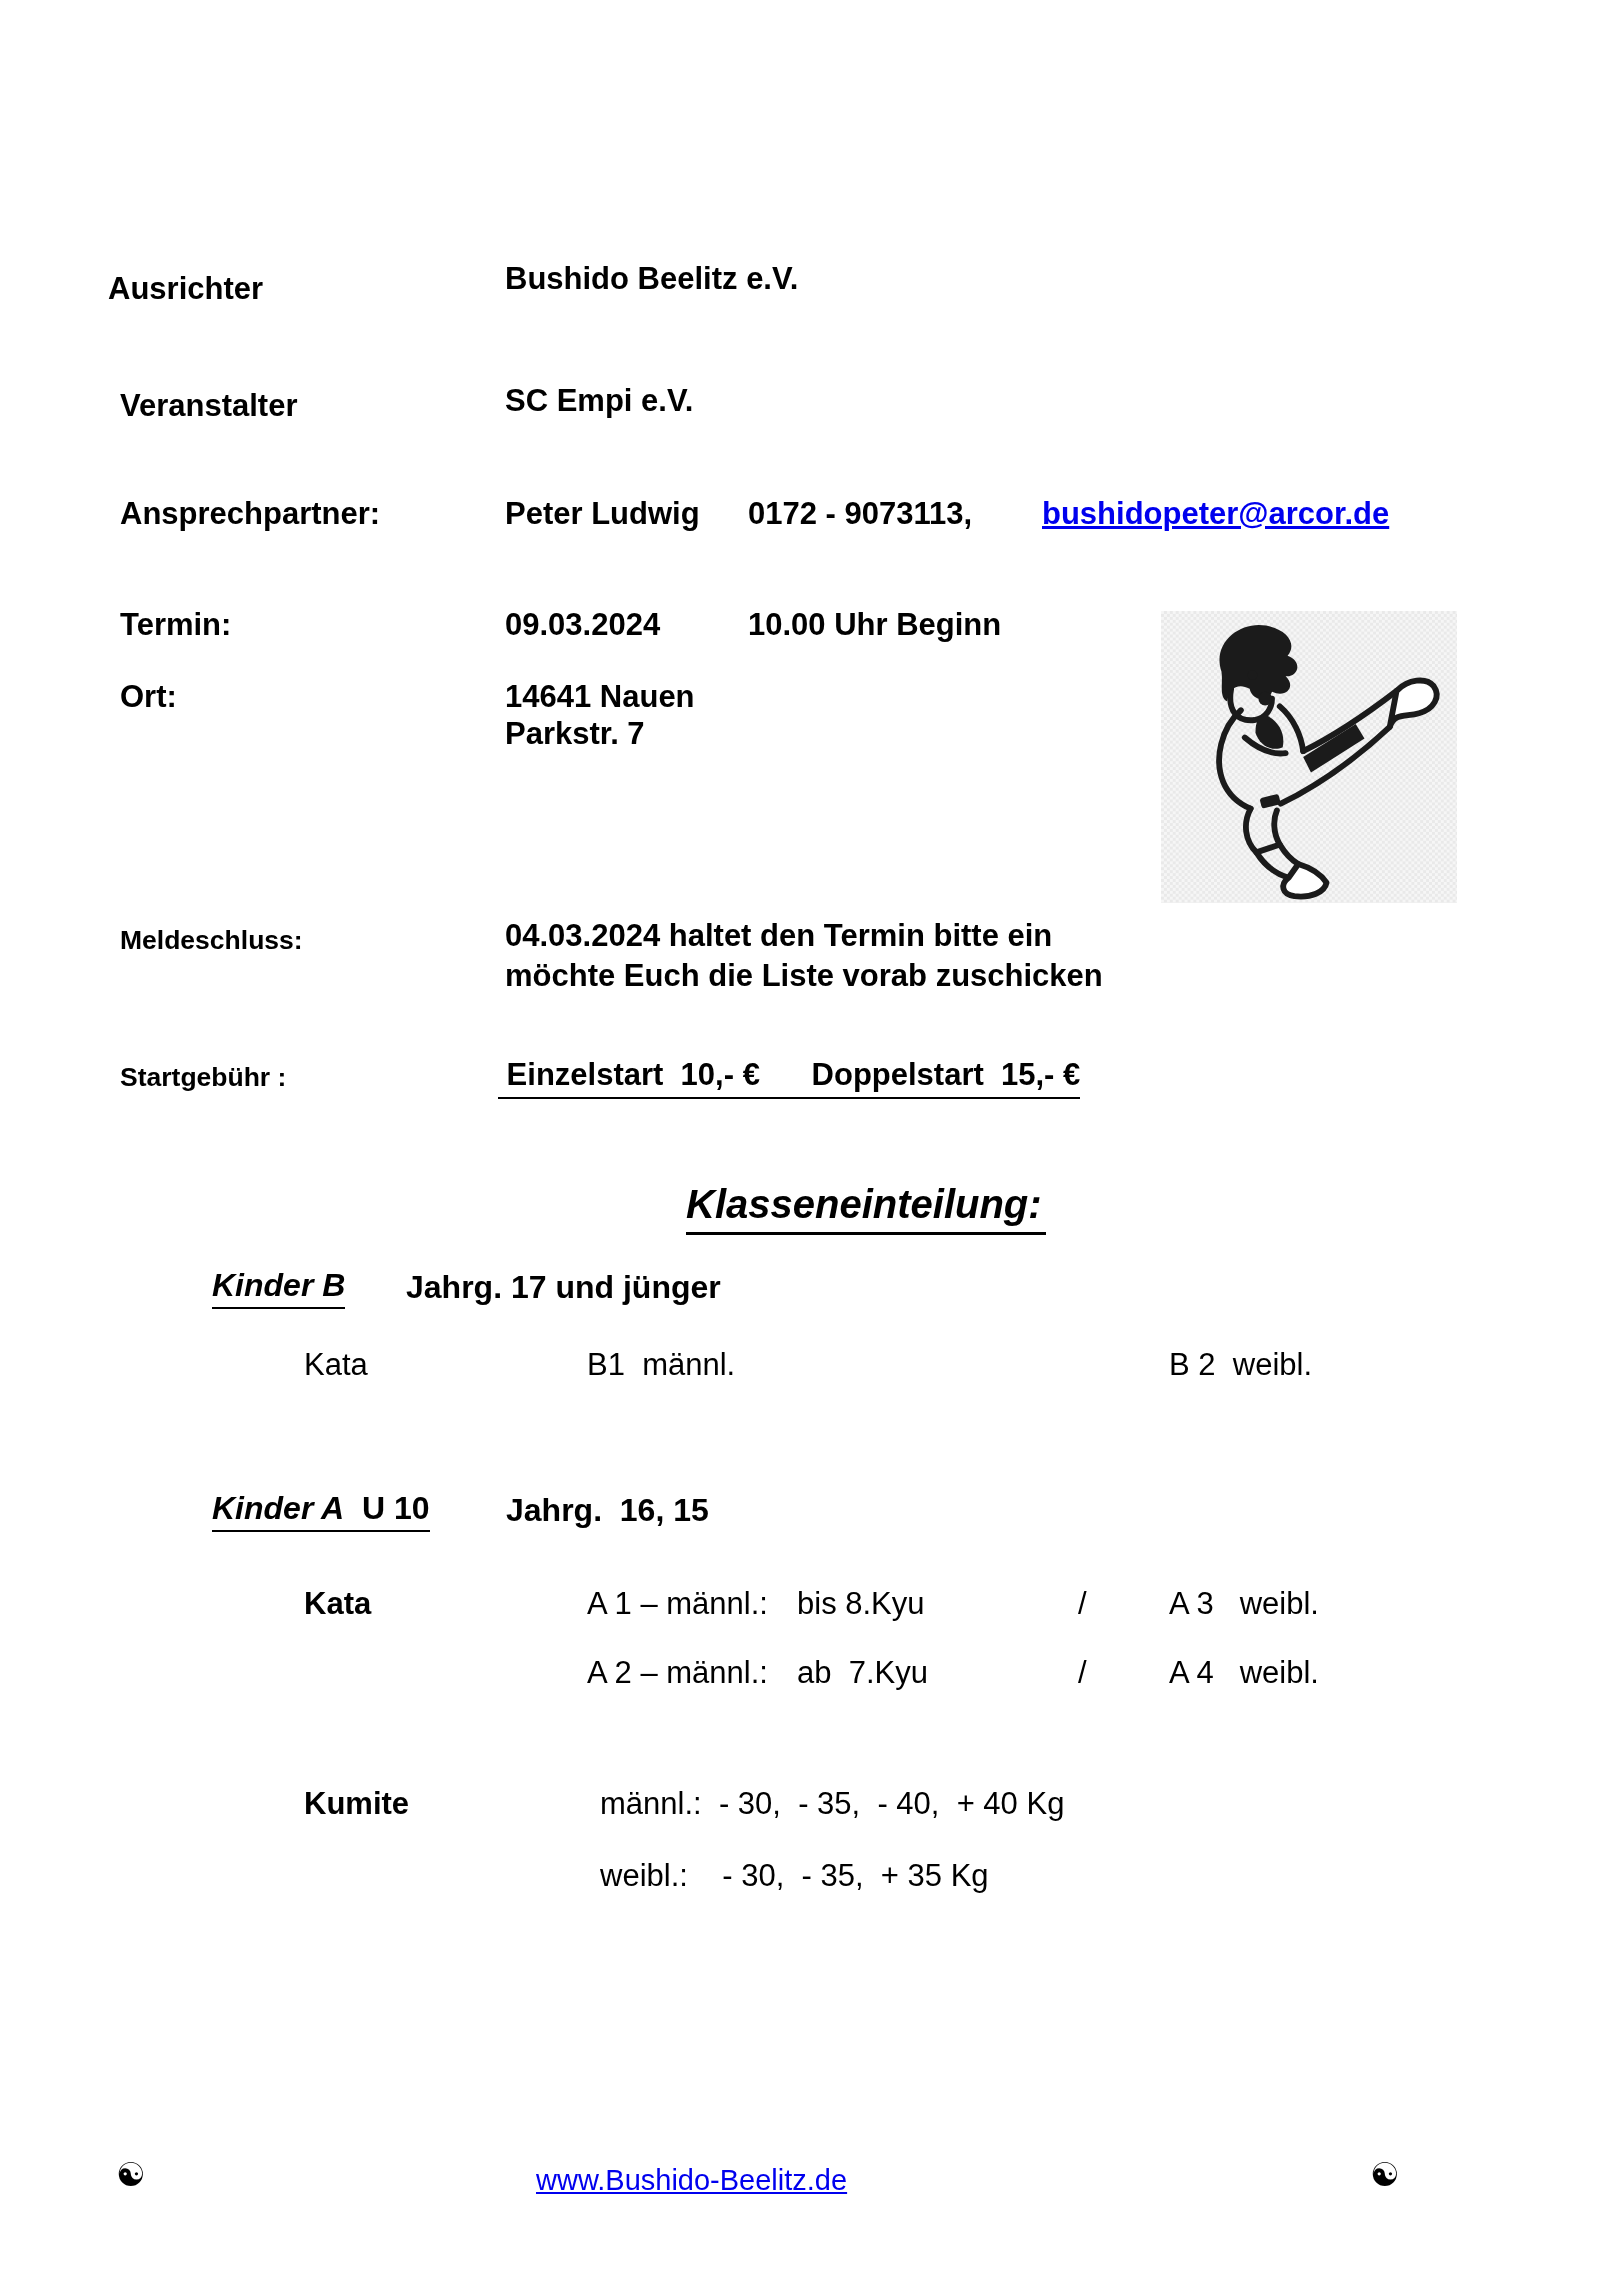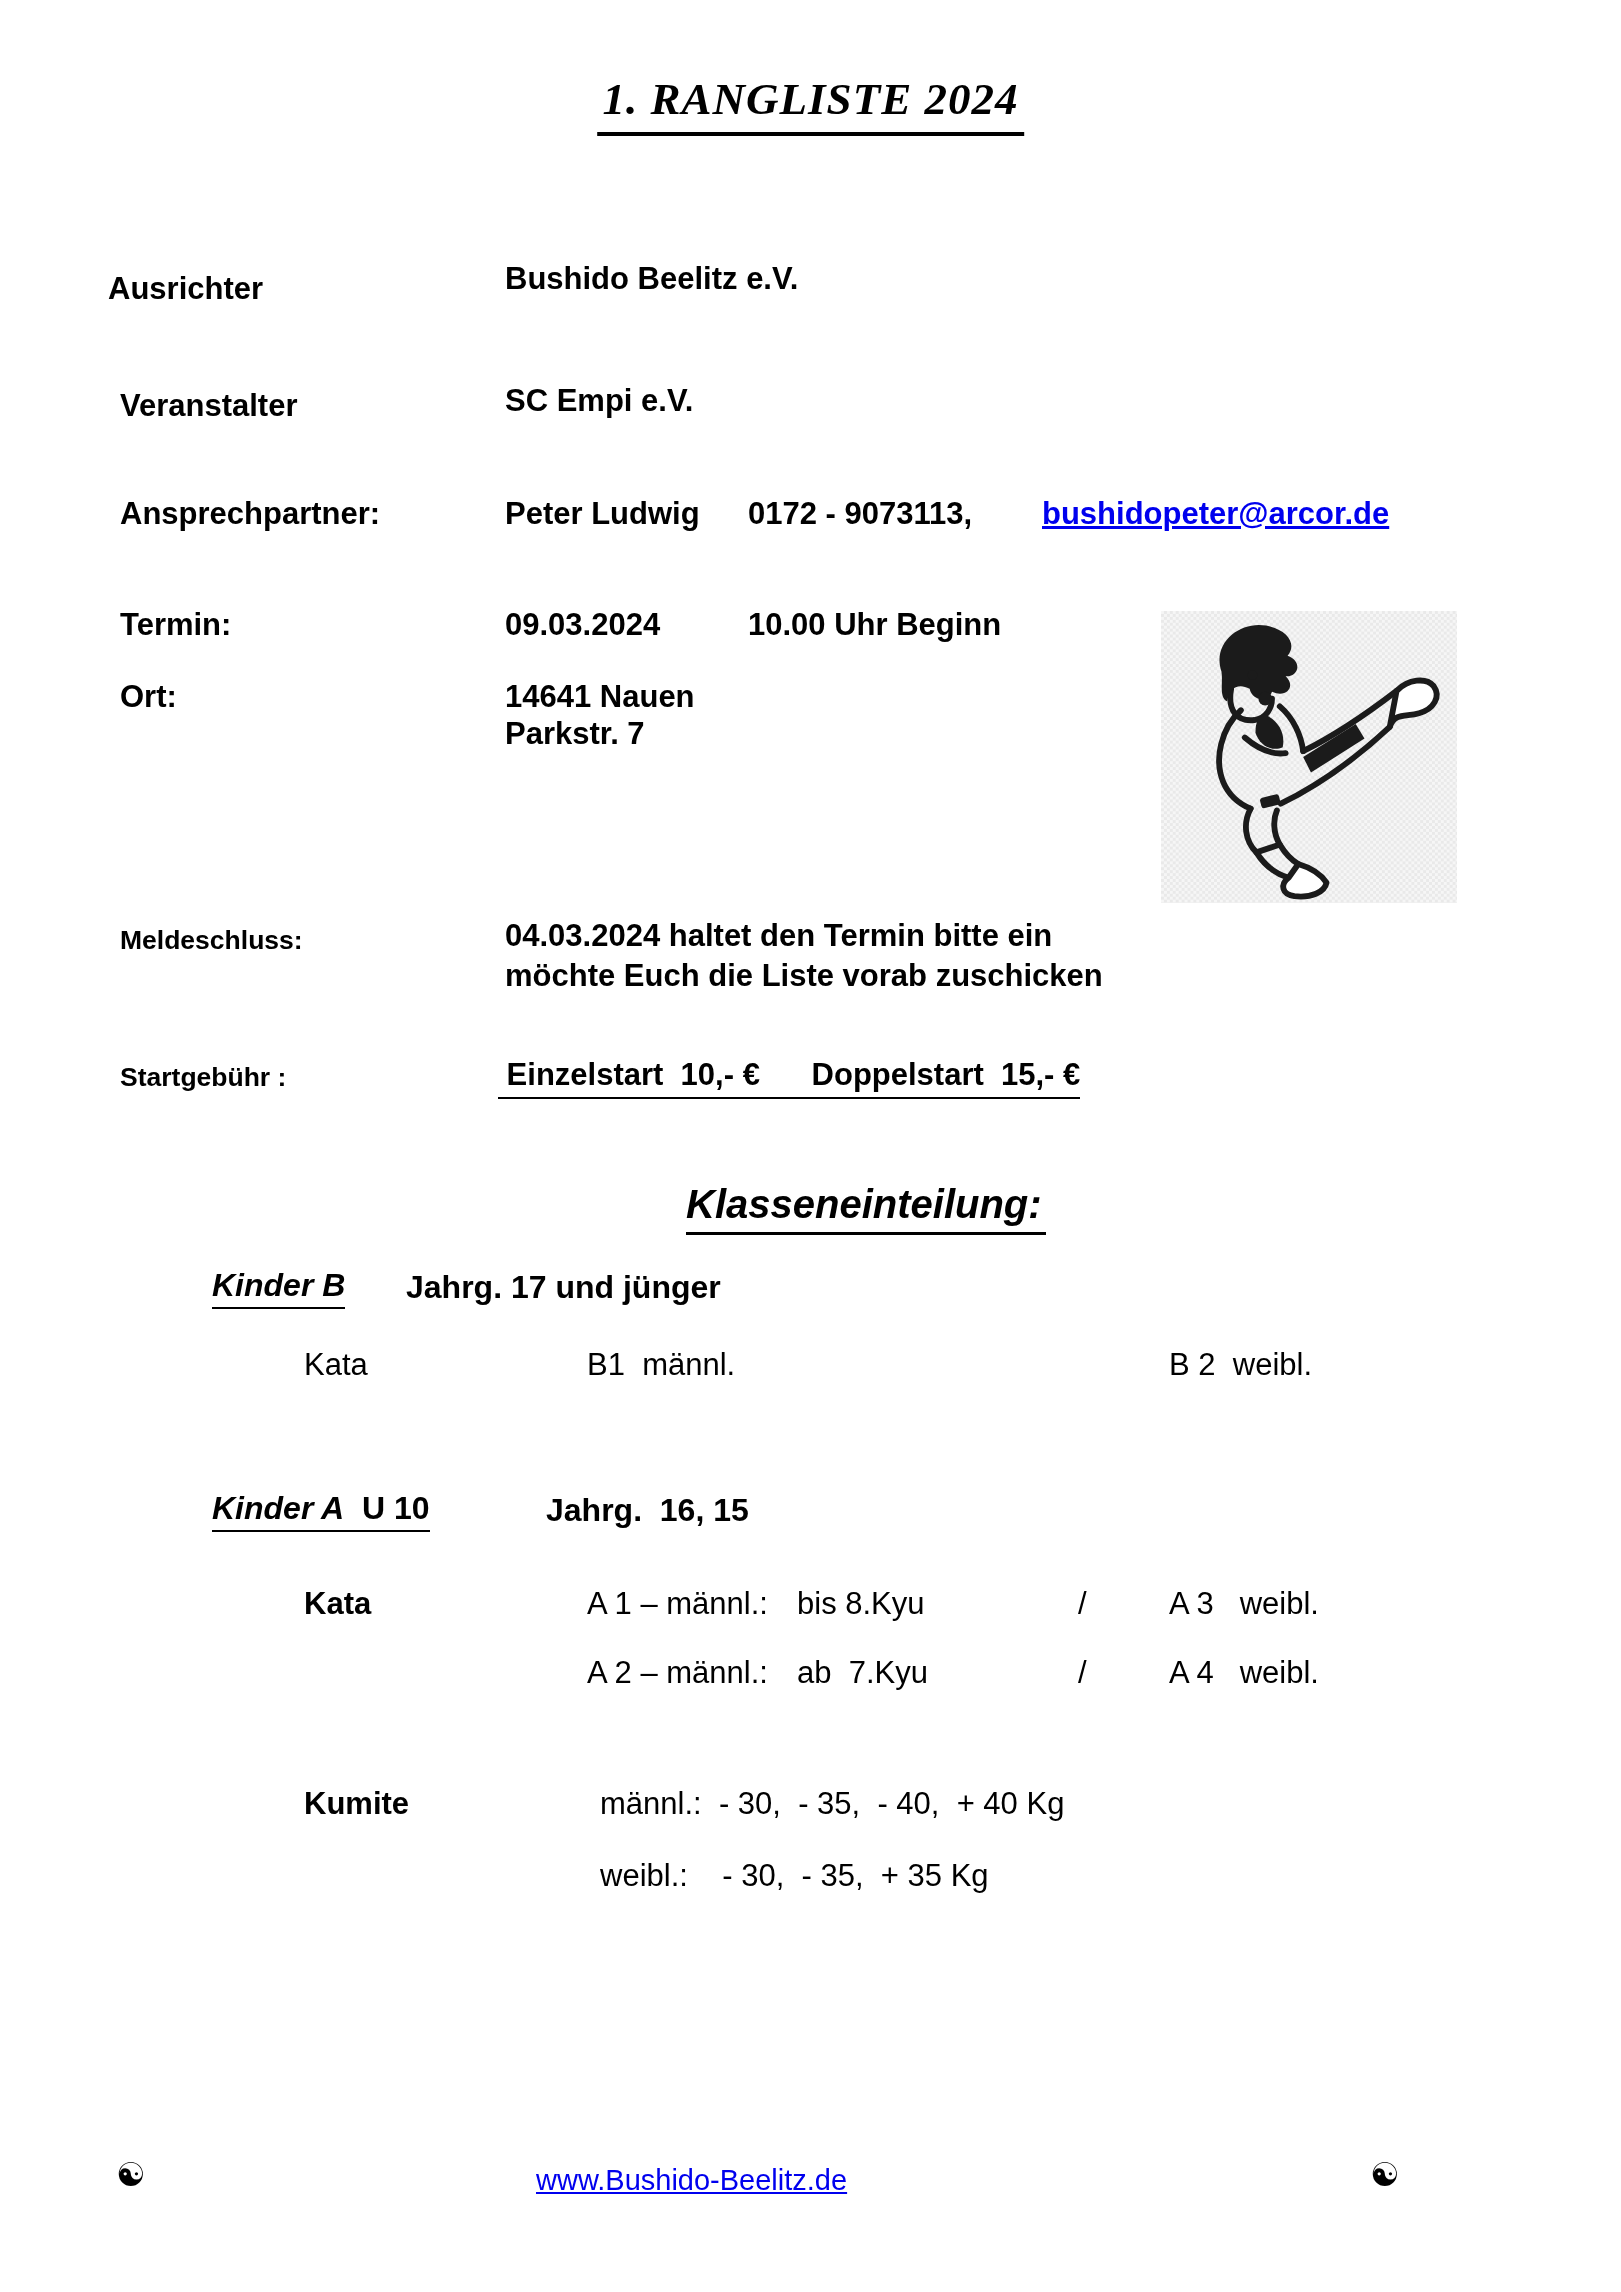--- a/index.html
+++ b/index.html
@@ -45,21 +45,20 @@
   }
   .karate-box svg{width:100%;height:100%;display:block;}
   .yy{font-size:33px;line-height:1;}
   .footer-link{font-size:29px;font-weight:normal;}
 </style>
 </head>
 <body>
 
 <div class="page">
 
-  <div class="abs doc-title">1. RANGLISTE 2024</div>
 
   <div class="abs lbl" style="left:108px;top:261px;margin-top:10px;">Ausrichter</div>
   <div class="abs val" style="left:505px;top:261px;">Bushido Beelitz e.V.</div>
 
   <div class="abs lbl" style="left:120px;top:388px;">Veranstalter</div>
   <div class="abs val" style="left:505px;top:383px;">SC Empi e.V.</div>
 
   <div class="abs lbl" style="left:120px;top:496px;">Ansprechpartner:</div>
   <div class="abs val" style="left:505px;top:496px;">Peter Ludwig</div>
   <div class="abs val" style="left:748px;top:496px;">0172 - 9073113,</div>
@@ -124,21 +123,21 @@
   <div class="abs klassen">Klasseneinteilung:</div>
 
   <div class="abs kinder-title" style="left:212px;top:1267px;">Kinder B</div>
   <div class="abs lbl" style="left:406px;top:1269px;font-size:32px;">Jahrg. 17 und jünger</div>
 
   <div class="abs reg" style="left:304px;top:1347px;">Kata</div>
   <div class="abs reg" style="left:587px;top:1347px;">B1  männl.</div>
   <div class="abs reg" style="left:1169px;top:1347px;">B 2  weibl.</div>
 
   <div class="abs kinder-title" style="left:212px;top:1490px;"><span>Kinder A</span><span class="upright">  U 10</span></div>
-  <div class="abs lbl" style="left:506px;top:1492px;font-size:32px;margin-left:40px;">Jahrg.  16, 15</div>
+  <div class="abs lbl" style="left:506px;top:1492px;font-size:32px;">Jahrg.  16, 15</div>
 
   <div class="abs lbl" style="left:304px;top:1586px;">Kata</div>
 
   <div class="abs reg" style="left:587px;top:1586px;">A 1 – männl.:</div>
   <div class="abs reg" style="left:797px;top:1586px;text-align:center;">bis 8.Kyu</div>
   <div class="abs reg" style="left:1078px;top:1586px;">/</div>
   <div class="abs reg" style="left:1169px;top:1586px;">A 3   weibl.</div>
 
   <div class="abs reg" style="left:587px;top:1655px;">A 2 – männl.:</div>
   <div class="abs reg" style="left:797px;top:1655px;">ab  7.Kyu</div>

